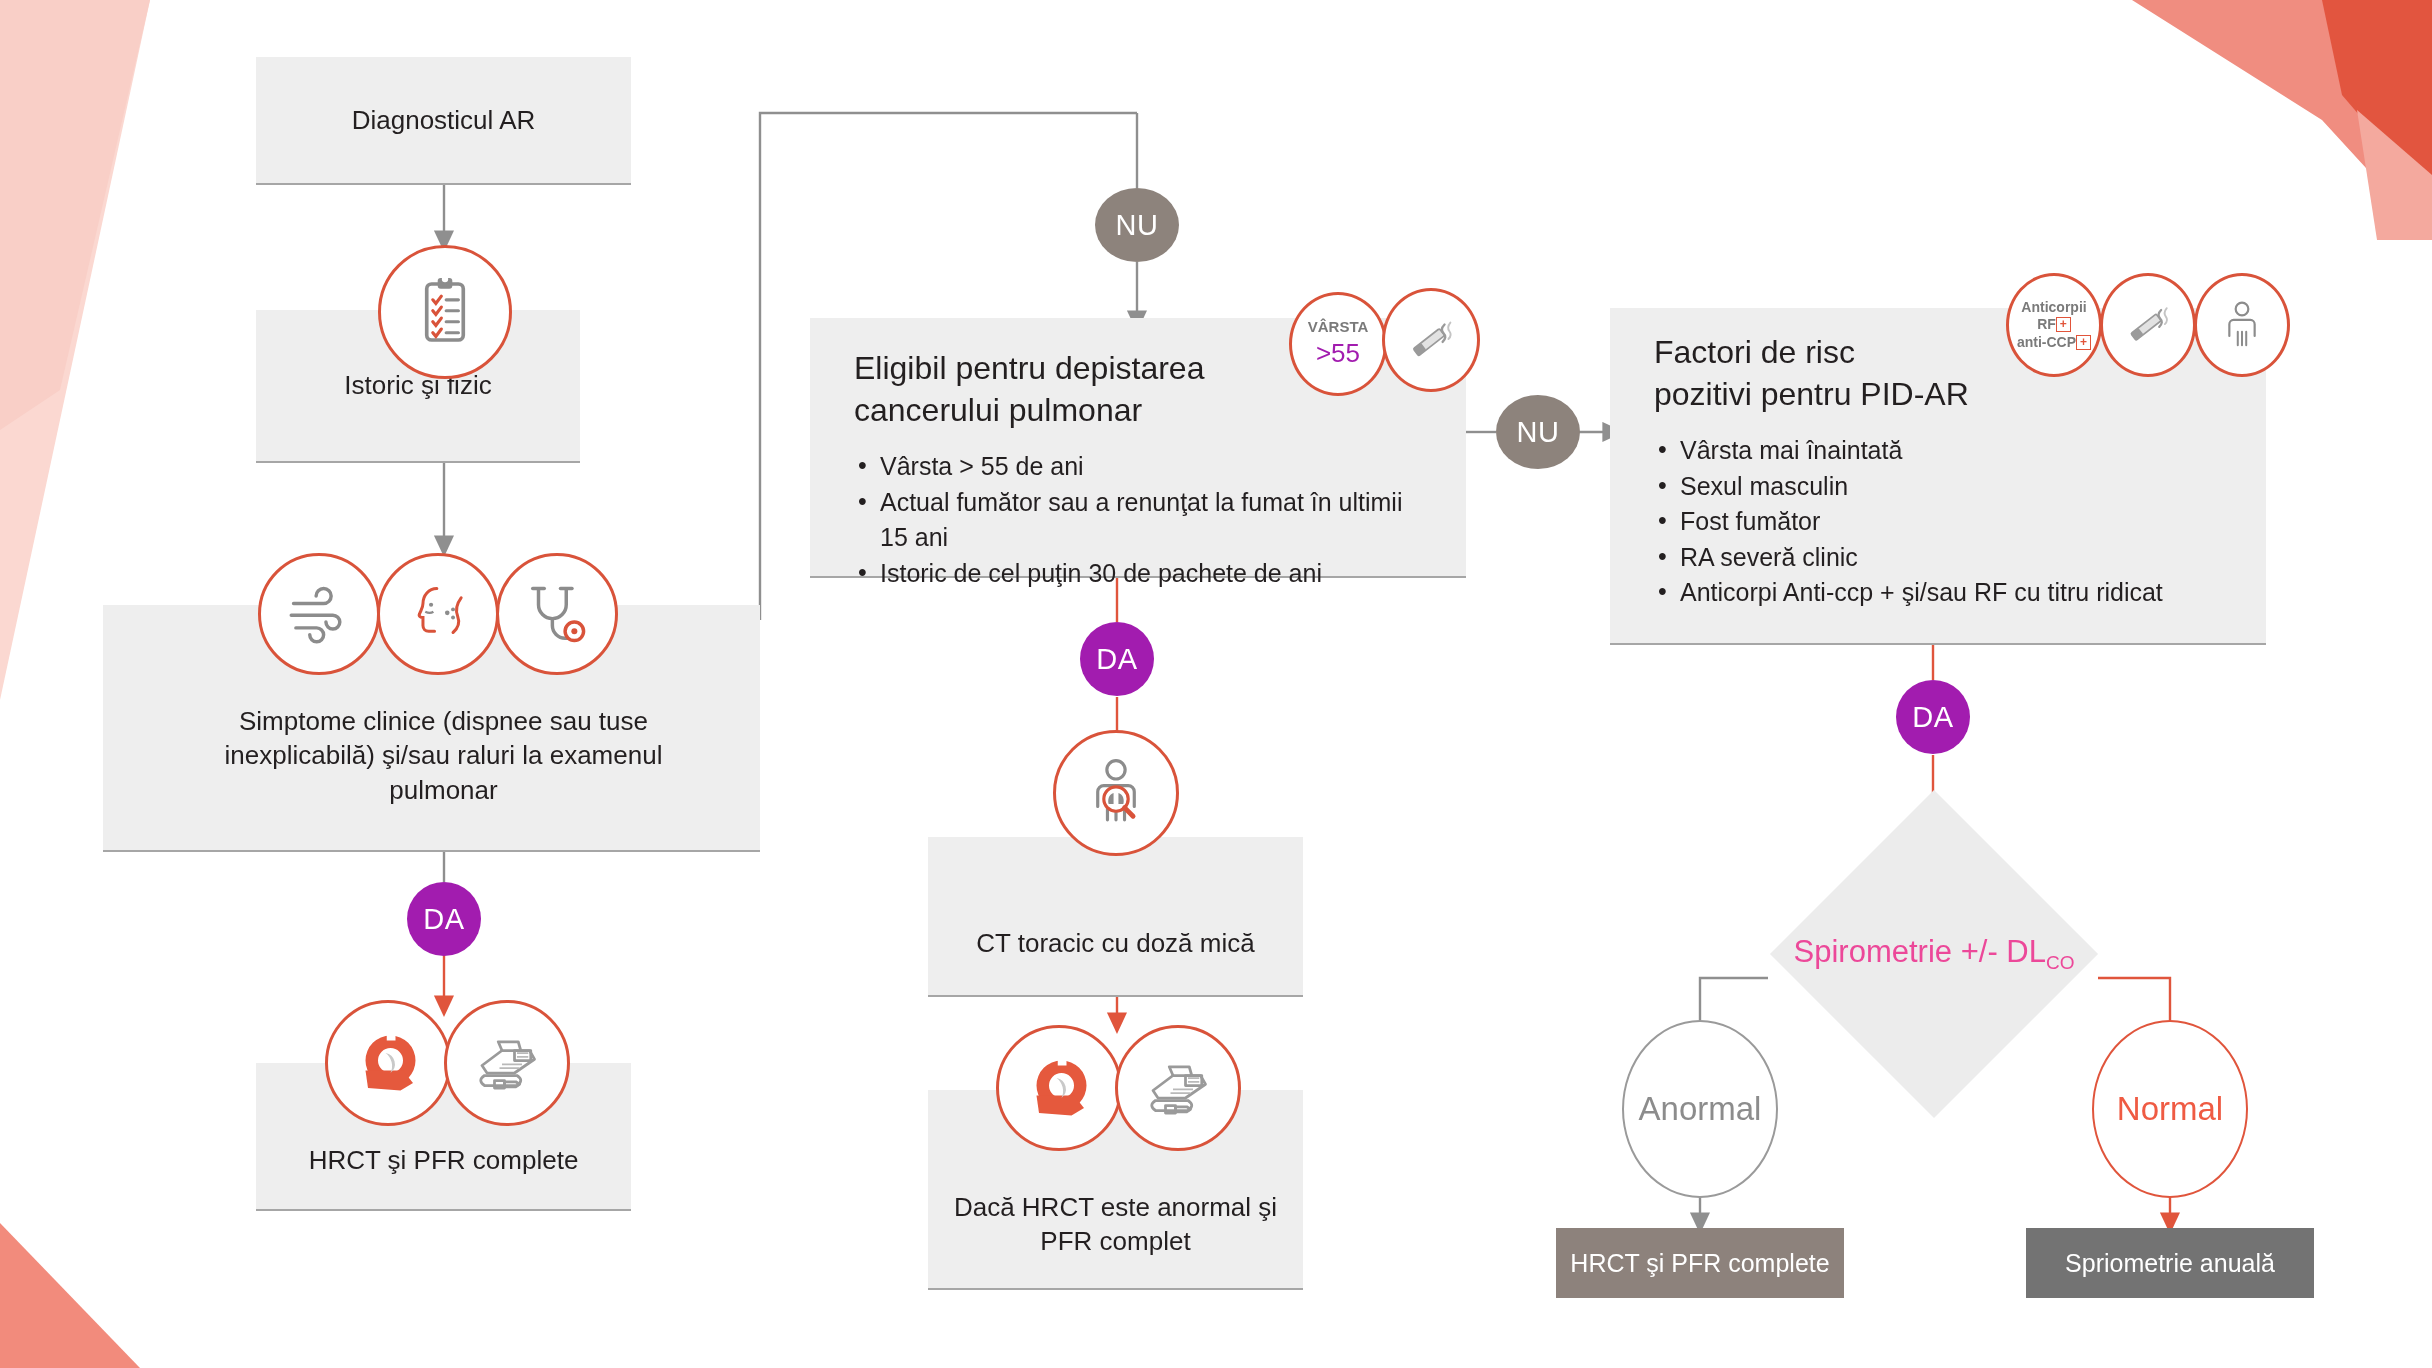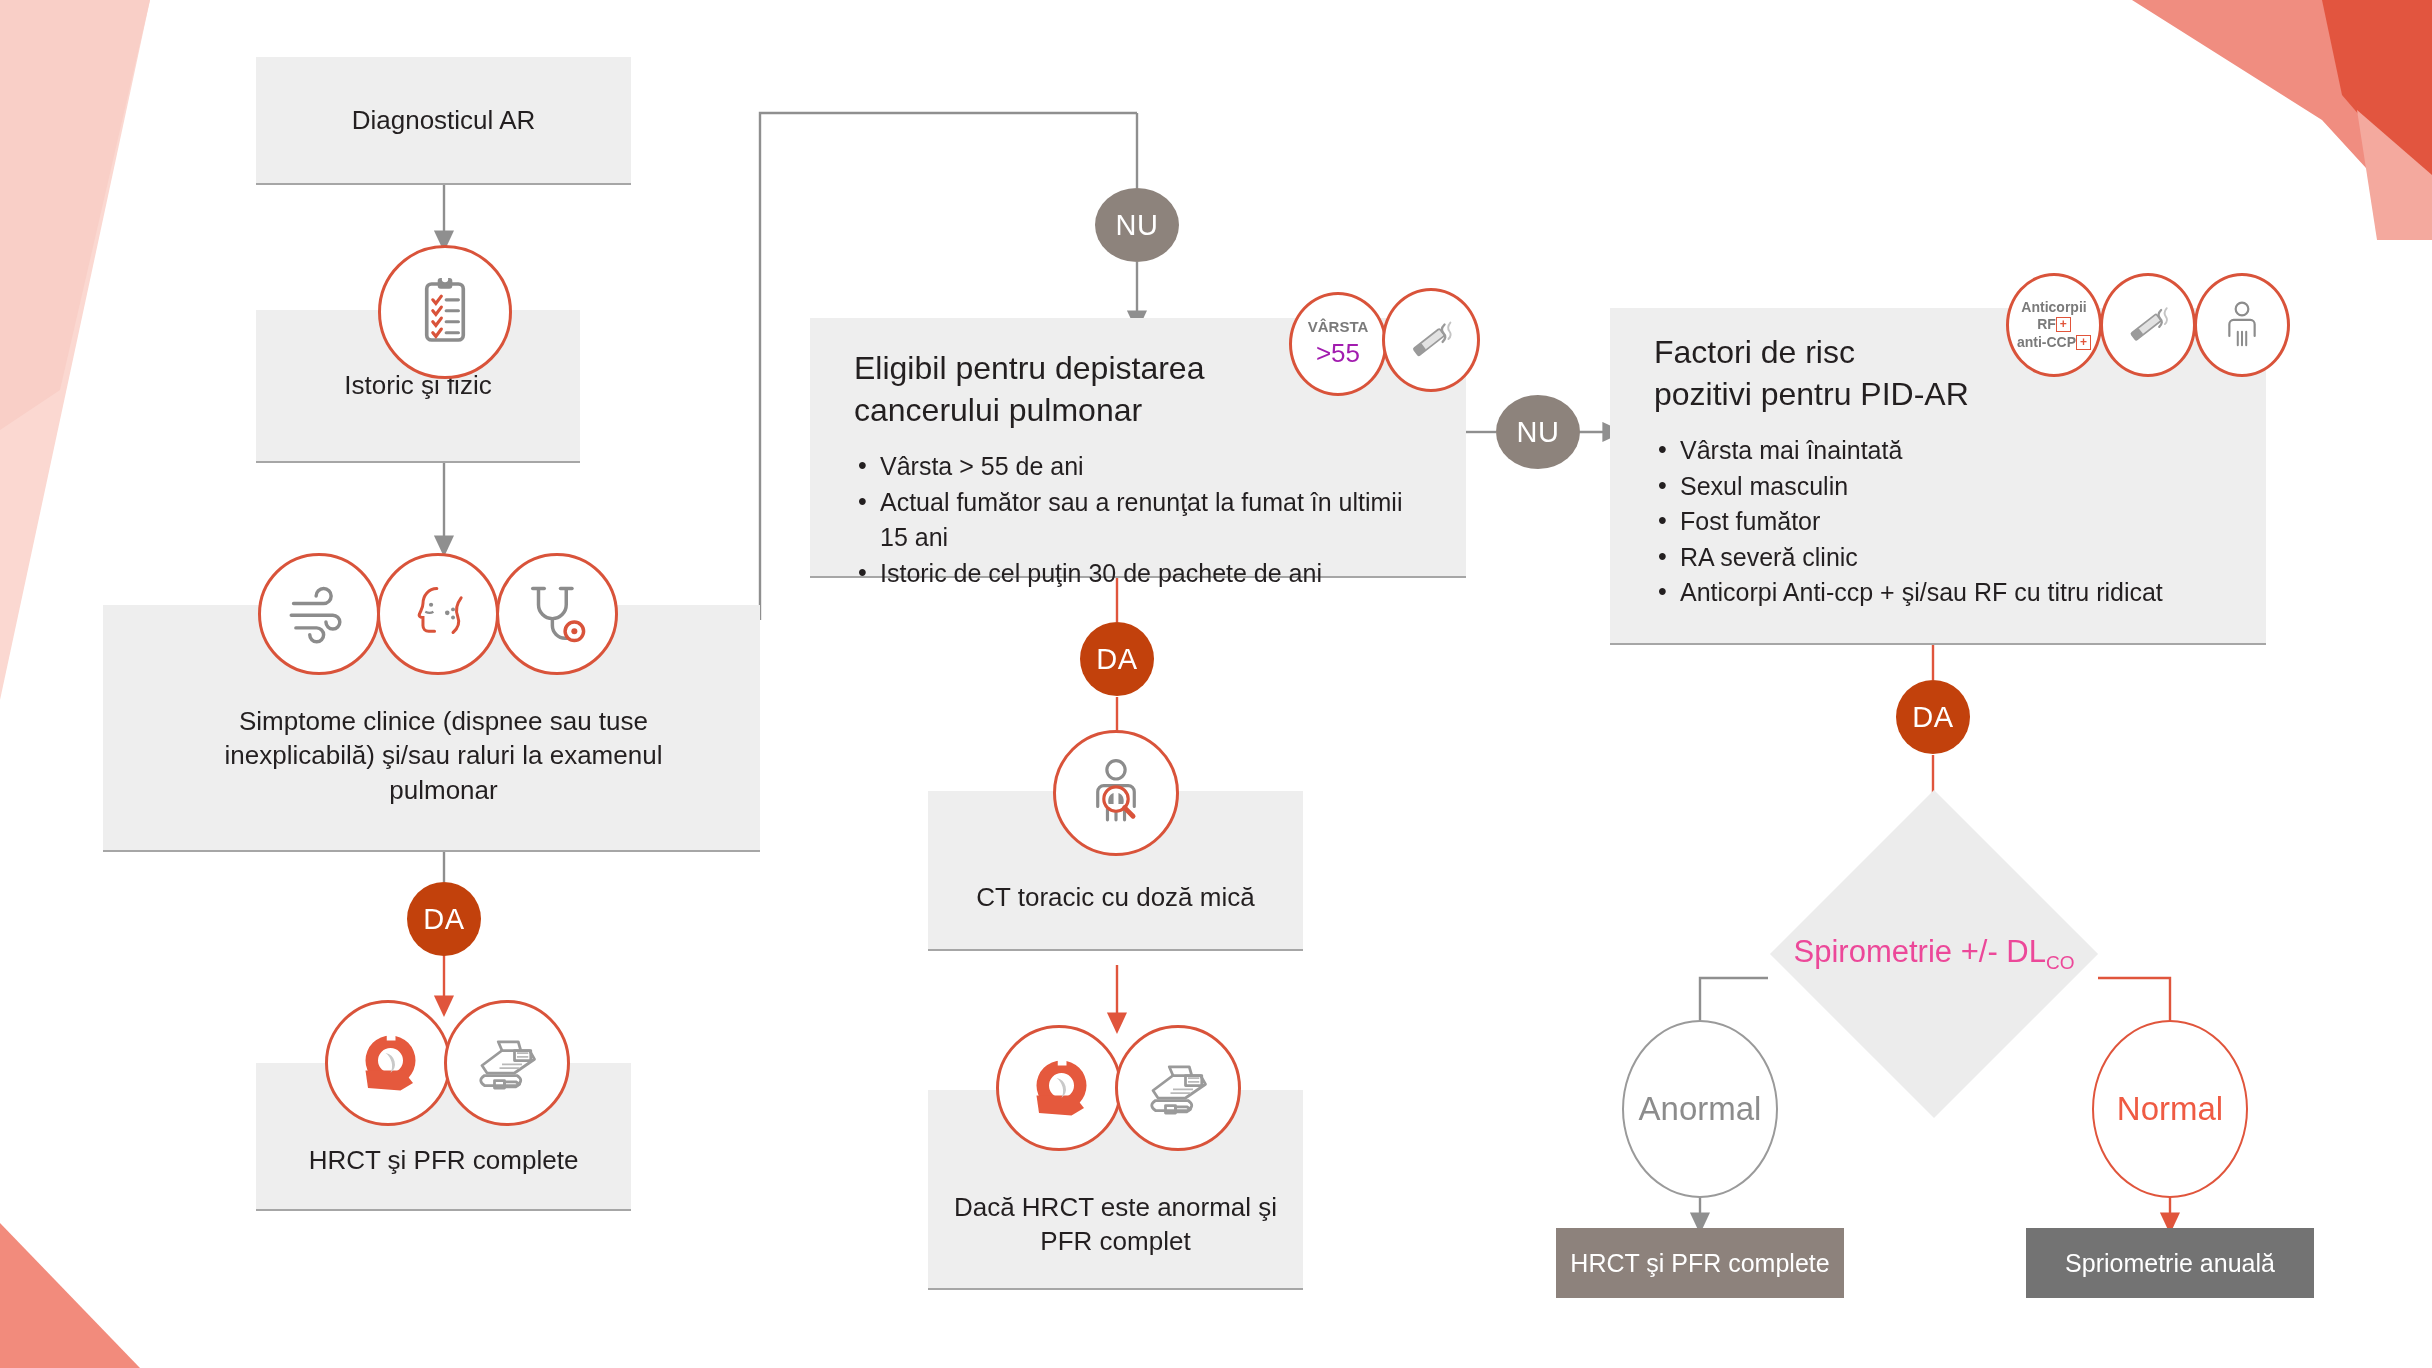--- a/index.html
+++ b/index.html
@@ -24,21 +24,21 @@
 
   .heading{font-size:32px;line-height:1.3;color:#231f20;}
   ul.bullets{margin:18px 0 0 0;padding:0;list-style:none;}
   ul.bullets li{font-size:25px;line-height:1.42;color:#231f20;position:relative;
                 padding-left:26px;}
   ul.bullets li::before{content:"•";position:absolute;left:4px;top:-1px;}
 
   
   .pill{position:absolute;border-radius:50%;display:flex;align-items:center;
         justify-content:center;color:#ffffff;font-size:29px;letter-spacing:.5px;}
-  .pill.da{background:#c2410c;}
+  .pill.da{background:#a21caf;}
   .pill.nu{background:#8d837c;}
 
   
   .bub{position:absolute;border-radius:50%;background:#ffffff;
        border:3px solid #d9533a;box-sizing:border-box;
        display:flex;align-items:center;justify-content:center;overflow:hidden;}
   .bub svg{display:block;}
 
   .bub-label{font-size:15px;line-height:1.25;text-align:center;color:#7a7a7a;
              font-weight:bold;}
@@ -258,21 +258,21 @@
     </g>
     <path d="M46 16 q-5 5 -1 9 q4 4 -1 9" fill="none" stroke="#9a9a9a" stroke-width="2.4" stroke-linecap="round"></path>
     <path d="M52 14 q-4 5 -1 9 q3 4 -1 8" fill="none" stroke="#c4c4c4" stroke-width="2" stroke-linecap="round"></path>
   </svg>
 </div>
 
 <div class="pill da" style="left:1080px;top:622px;width:74px;height:74px;">
   <span>DA</span>
 </div>
 
-<div class="box" id="box-ct-low-dose" style="left:928px;top:791px;width:375px;height:160px;padding-top:54px;">
+<div class="box" id="box-ct-low-dose" style="left:928px;top:837px;width:375px;height:160px;padding-top:54px;">
   <span class="txt">CT toracic cu doză mică</span>
 </div>
 
 <div class="bub" style="left:1053px;top:730px;width:126px;height:126px;">
   <svg width="78" height="78" viewBox="0 0 64 64">
     <circle cx="32" cy="13" r="7.5" fill="none" stroke="#8c8c8c" stroke-width="2.6"></circle>
     <path d="M22 26 h20 a5 5 0 0 1 5 5 v12 M17 43 V31 a5 5 0 0 1 5 -5" fill="none" stroke="#8c8c8c" stroke-width="2.6" stroke-linecap="round"></path>
     <path d="M25 38 v16 M32 38 v16 M39 38 v16" stroke="#8c8c8c" stroke-width="2.6" stroke-linecap="round" fill="none"></path>
     <circle cx="32" cy="37" r="10" fill="#fff" stroke="#d9533a" stroke-width="2.6"></circle>
     <path d="M30 32 c-4 1 -5 6 -4 9 h4z M34 32 c4 1 5 6 4 9 h-4z" fill="#8c8c8c"></path>

